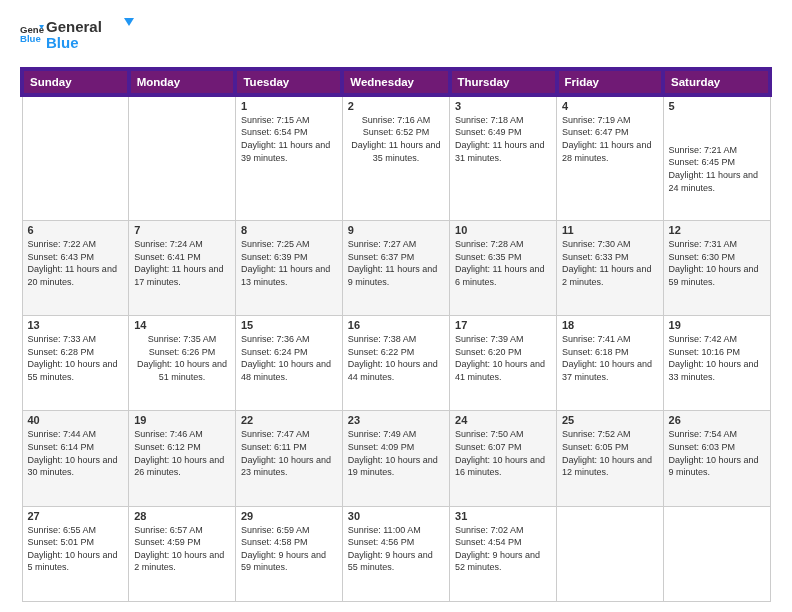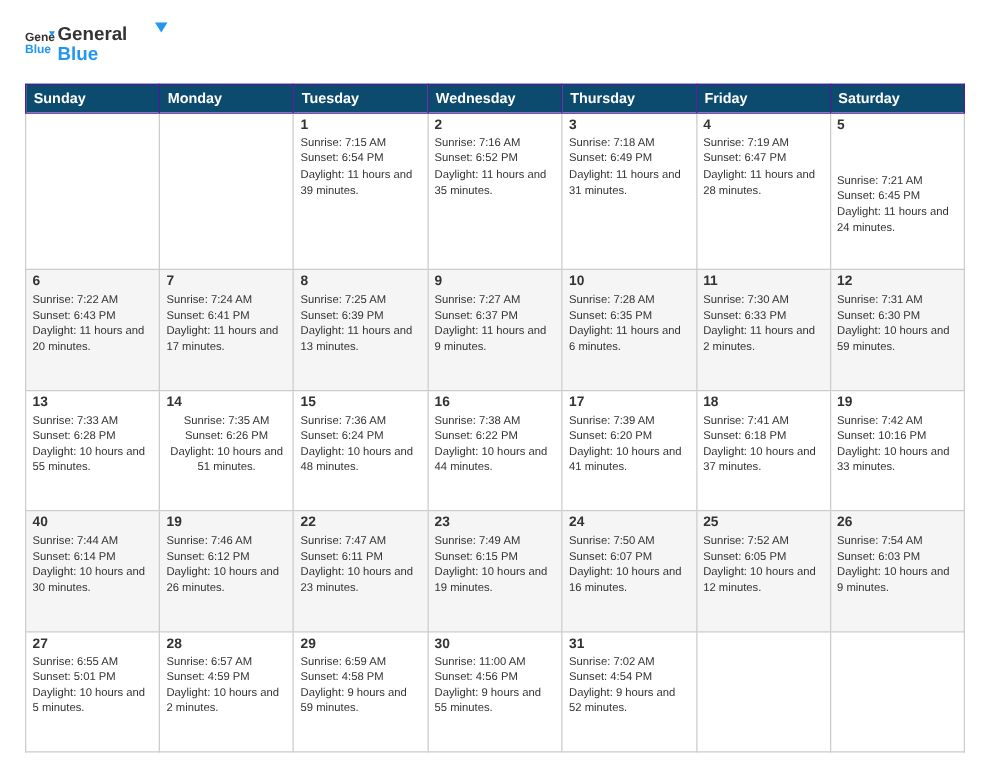--- a/index.html
+++ b/index.html
@@ -50,27 +50,27 @@
     .subtitle {
       font-size: 14px;
       color: #555;
     }
     .calendar {
       width: 100%;
       border-collapse: collapse;
       flex: 1;
     }
     .calendar th {
-      background: #0c4a6e;
+      background: #701a75;
       color: #fff;
       font-size: 11.5px;
       font-weight: bold;
       padding: 5px 6px;
       text-align: left;
-      border: 1px solid #4c1d95;
+      border: 4px solid #4c1d95;
     }
     .calendar td {
       border: 1px solid #ccc;
       vertical-align: top;
       padding: 3px 5px;
       width: 108px;
       font-size: 9.5px;
       color: #333;
       height: 78px;
     }
@@ -139,21 +139,21 @@
           <td class="empty-cell"></td>
           <td class="empty-cell"></td>
           <td>
             <span class="day-num">1</span>
             <div class="day-info" style="white-space: pre-line;">Sunrise: 7:15 AM
 Sunset: 6:54 PM
 Daylight: 11 hours and 39 minutes.</div>
           </td>
           <td>
             <span class="day-num">2</span>
-            <div class="day-info" style="white-space: pre-line;">Sunrise: 7:16 AM
+            <div class="day-info" style="white-space: pre-line; text-align: center;">Sunrise: 7:16 AM
 Sunset: 6:52 PM
 Daylight: 11 hours and 35 minutes.</div>
           </td>
           <td>
             <span class="day-num">3</span>
             <div class="day-info" style="white-space: pre-line;">Sunrise: 7:18 AM
 Sunset: 6:49 PM
 Daylight: 11 hours and 31 minutes.</div>
           </td>
           <td>
@@ -272,21 +272,21 @@
           </td>
           <td>
             <span class="day-num">22</span>
             <div class="day-info" style="white-space: pre-line;">Sunrise: 7:47 AM
 Sunset: 6:11 PM
 Daylight: 10 hours and 23 minutes.</div>
           </td>
           <td>
             <span class="day-num">23</span>
             <div class="day-info" style="white-space: pre-line;">Sunrise: 7:49 AM
-Sunset: 6:15 PM
+Sunset: 4:09 PM
 Daylight: 10 hours and 19 minutes.</div>
           </td>
           <td>
             <span class="day-num">24</span>
             <div class="day-info" style="white-space: pre-line;">Sunrise: 7:50 AM
 Sunset: 6:07 PM
 Daylight: 10 hours and 16 minutes.</div>
           </td>
           <td>
             <span class="day-num">25</span>

